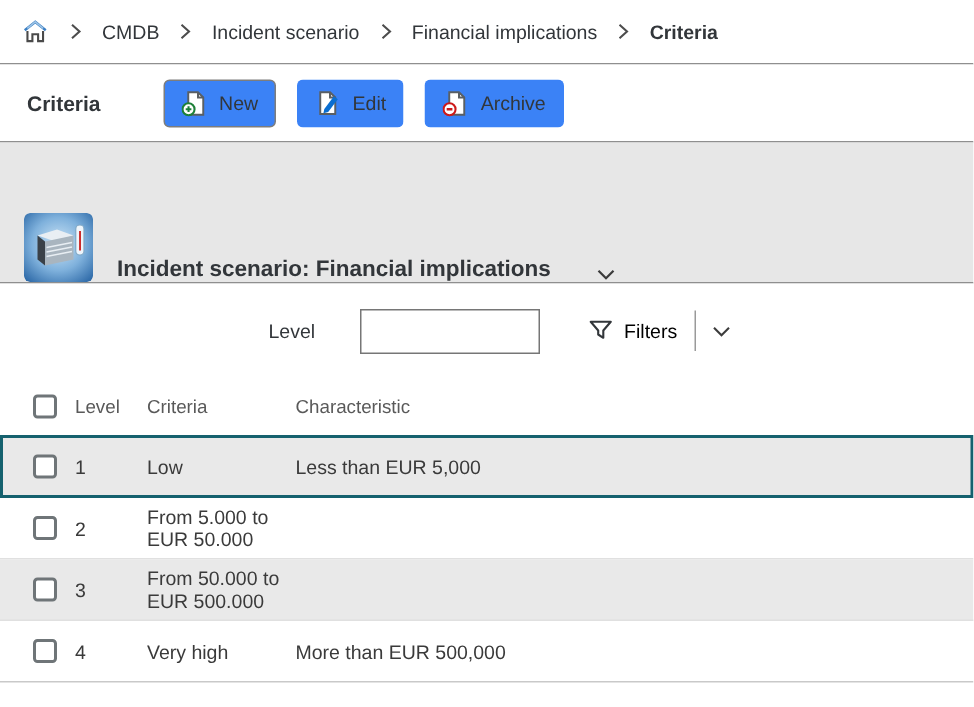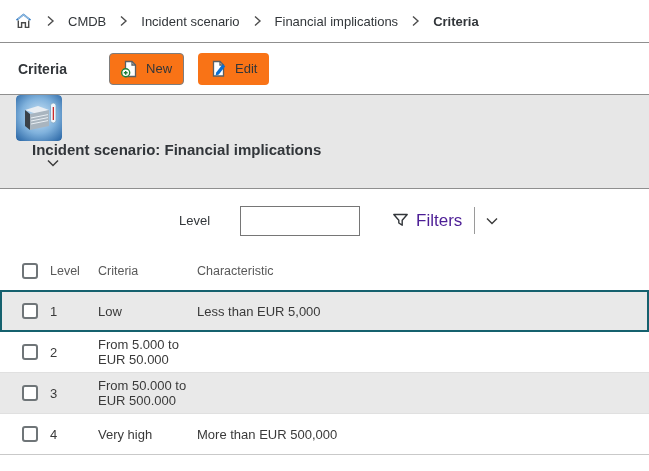--- a/index.html
+++ b/index.html
@@ -32,41 +32,40 @@
     align-items: center;
     padding-left: 18px;
     border-bottom: 1px solid #8f8f8f;
     background: #ffffff;
   }
   .toolbar-title { font-weight: bold; font-size: 14px; margin-right: 42px; }
   .tb-btn {
     display: inline-flex;
     align-items: center;
     gap: 7px;
-    background: #f97316;
+    background: #3b82f6;
     border: 1px solid transparent;
     border-radius: 4px;
     padding: 6px 11px;
     font-size: 13px;
     color: #32363a;
     font-family: inherit;
     cursor: pointer;
     margin-right: 14px;
   }
   .tb-btn.outlined { border-color: #7d7d7d; }
 
   
   .record-header {
     height: 94px;
     background: #e7e7e7;
     border-bottom: 1px solid #8f8f8f;
     display: flex;
-    align-items: flex-start;
+    align-items: flex-end;
     padding-left: 16px;
-    flex-direction: column;
   }
   .app-icon { width: 46px; height: 46px; border-radius: 4px; flex: 0 0 auto; }
   .record-title { font-weight: bold; font-size: 15px; margin-left: 16px; }
   .record-chevron { margin-left: 30px; display: inline-flex; cursor: pointer; }
 
   
   .filter-bar {
     height: 63px;
     display: flex;
     align-items: center;
@@ -85,22 +84,22 @@
     background: #ffffff;
   }
   .filters-group { margin-left: 32px; display: flex; align-items: center; }
   .filters-btn {
     display: inline-flex;
     align-items: center;
     gap: 7px;
     background: transparent;
     border: none;
     font-family: inherit;
-    font-size: 17px;
-    color: #4c1d95;
+    font-size: 13px;
+    color: #000000;
     cursor: pointer;
   }
   .filters-divider { width: 1px; height: 27px; background: #9a9a9a; margin: 0 10px 0 12px; }
   .filters-expand { background: transparent; border: none; cursor: pointer; display: inline-flex; }
 
   
   .grid-row {
     display: grid;
     grid-template-columns: 28px 48px 99px 1fr;
     align-items: center;
@@ -187,20 +186,31 @@
     <span class="icon">
       <svg width="18" height="18" viewBox="0 0 18 18">
         <path d="M3.5 1.5 H10 L13.5 5 V16 H3.5 Z" fill="#ffffff" stroke="#5a5f63" stroke-width="1.3"></path>
         <path d="M10 1.5 V5 H13.5" fill="none" stroke="#5a5f63" stroke-width="1.3"></path>
         <path d="M6.2 12.6 L12.6 4.2 L15.2 6.2 L8.8 14.6 L5.6 15.5 Z" fill="#0a6ed1"></path>
       </svg>
     </span>
     <span>Edit</span>
   </button>
 
+  <button class="tb-btn">
+    <span class="icon">
+      <svg width="18" height="18" viewBox="0 0 18 18">
+        <path d="M4.5 1.5 H11 L14.5 5 V16.5 H4.5 Z" fill="#ffffff" stroke="#5a5f63" stroke-width="1.3"></path>
+        <path d="M11 1.5 V5 H14.5" fill="none" stroke="#5a5f63" stroke-width="1.3"></path>
+        <circle cx="4.7" cy="12.8" r="4" fill="#ffffff" stroke="#cc1919" stroke-width="1.4"></circle>
+        <path d="M2.8 12.8 H6.6" stroke="#cc1919" stroke-width="1.6"></path>
+      </svg>
+    </span>
+    <span>Archive</span>
+  </button>
 </div>
 
 <div class="record-header">
   <svg class="app-icon" viewBox="0 0 46 46">
     <defs>
       <radialGradient id="bgGrad" cx="50%" cy="45%" r="70%">
         <stop offset="0%" stop-color="#cfe6f7"></stop>
         <stop offset="55%" stop-color="#7fb1dc"></stop>
         <stop offset="100%" stop-color="#2e6aa8"></stop>
       </radialGradient>

